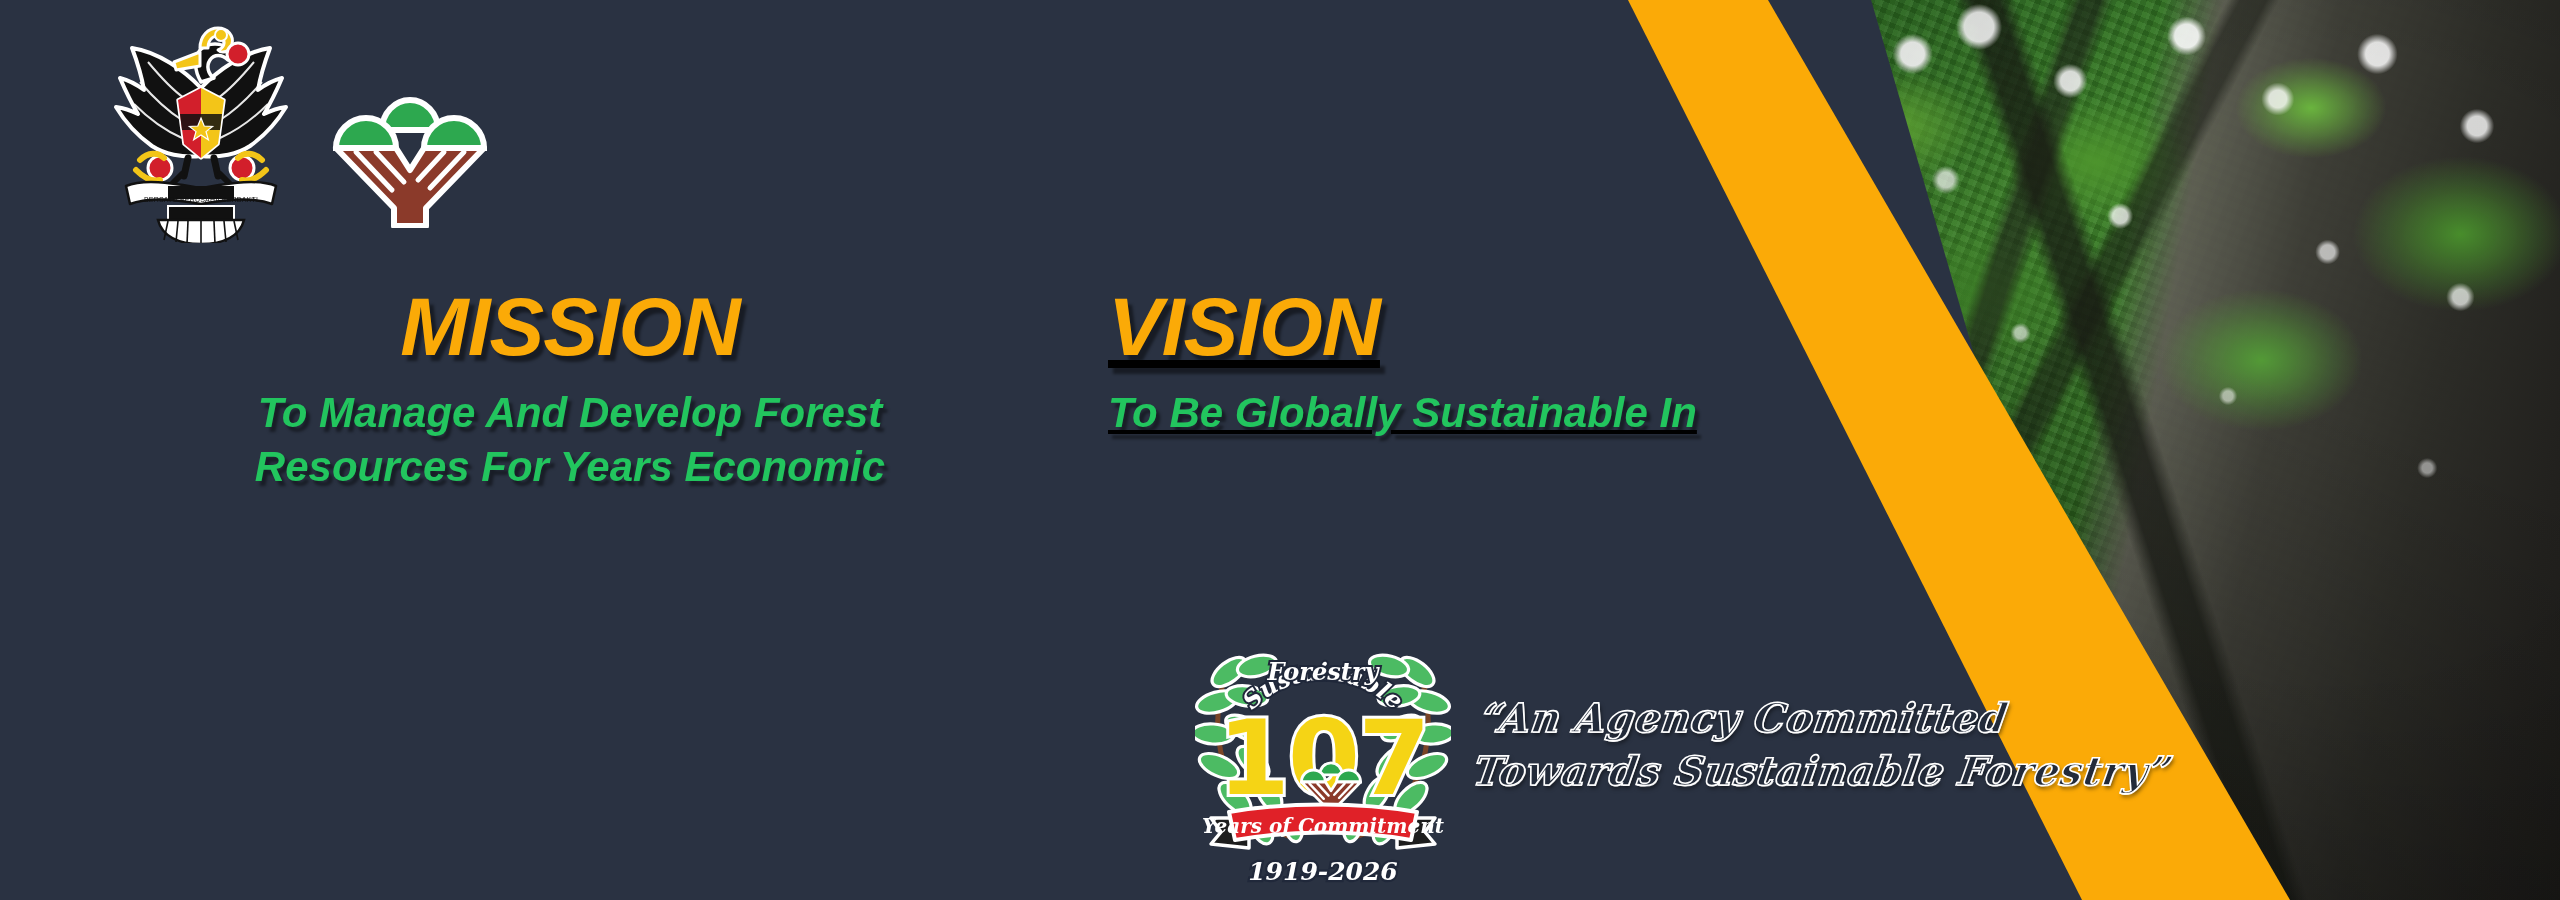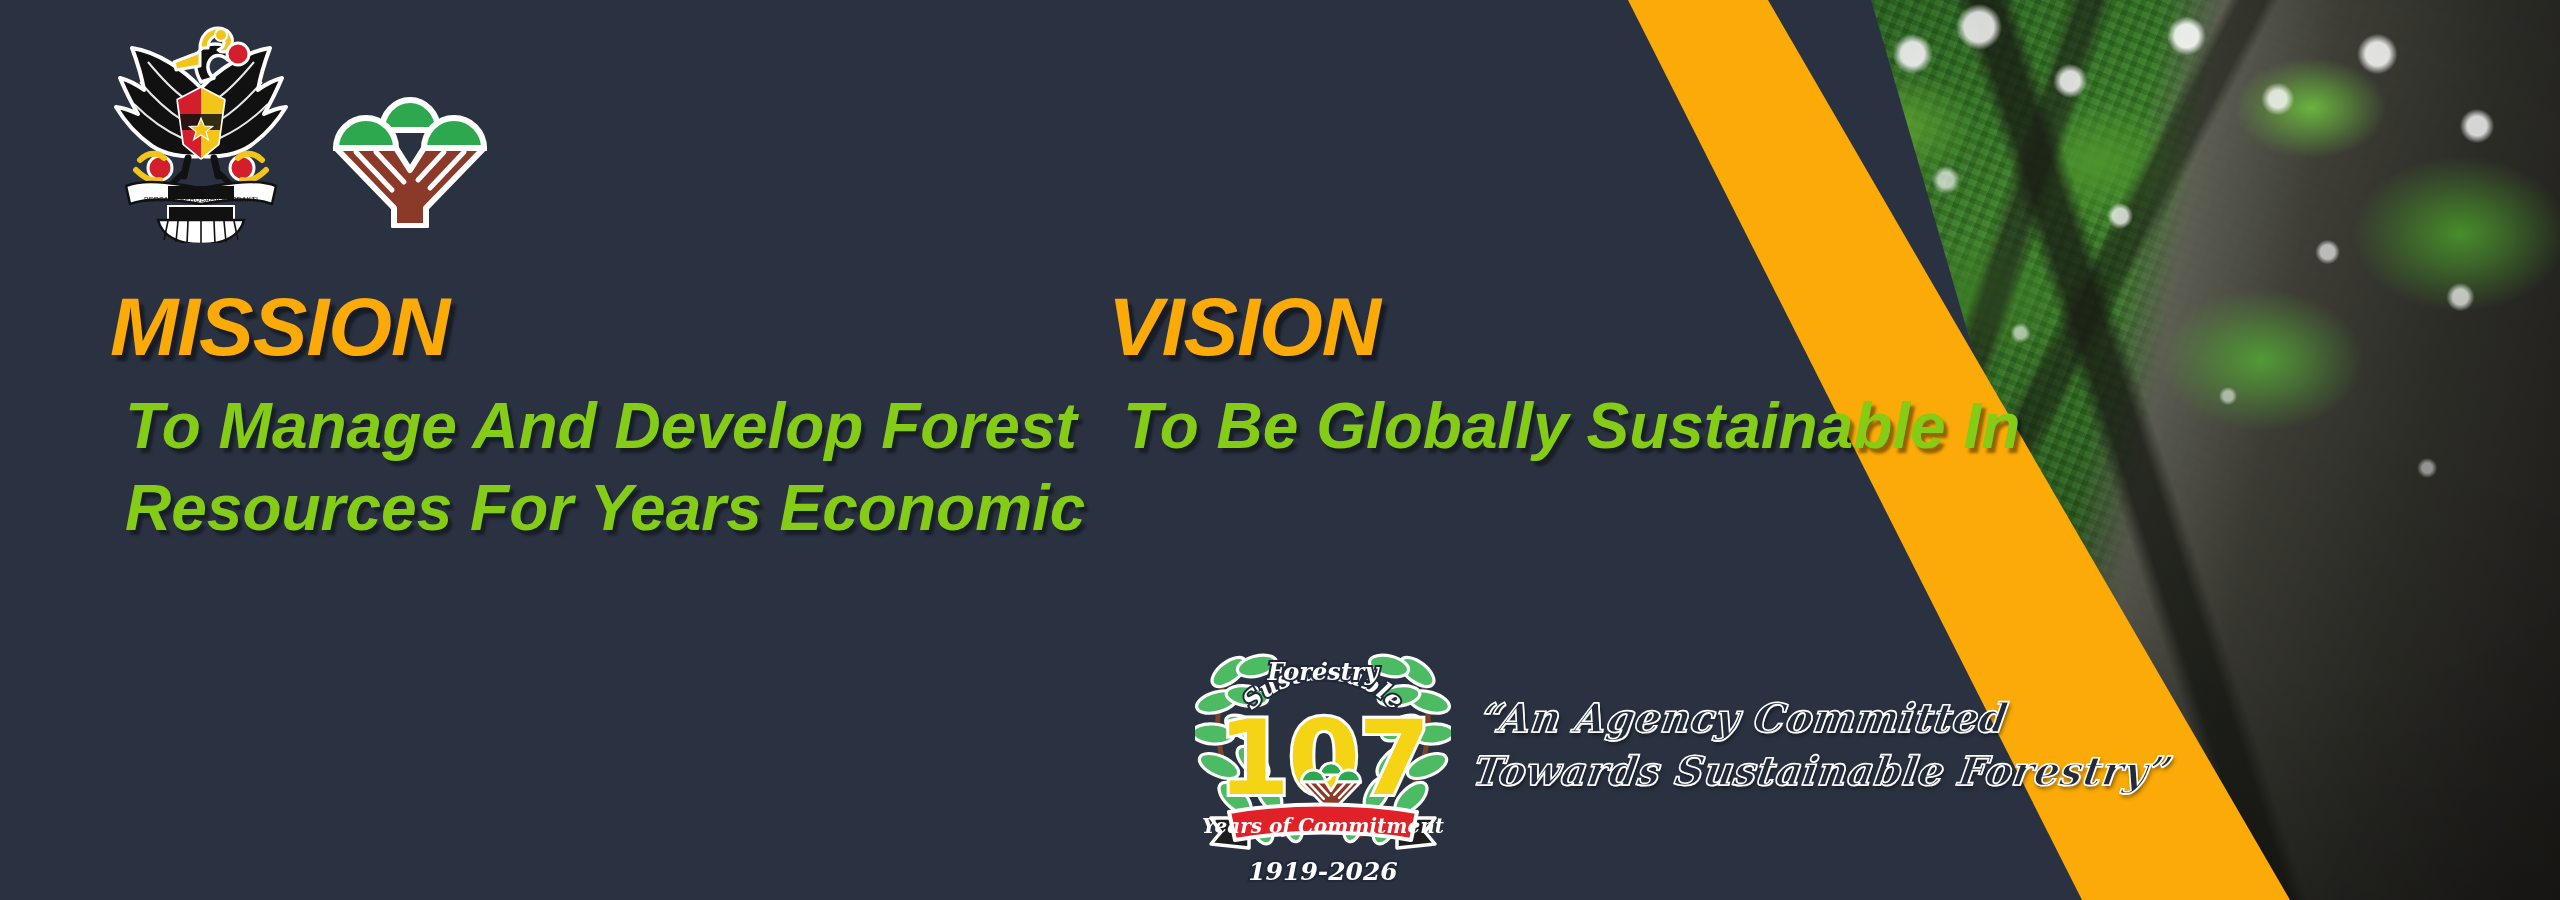--- a/index.html
+++ b/index.html
@@ -104,41 +104,41 @@
     align-items: flex-start;
     gap: 24px;
   }
   .crest { width: 210px; height: 225px; display: block; }
   .treelogo { width: 160px; height: 210px; display: block; }
 
   
   .col {
     position: absolute;
   }
-  .col-mission { left: 110px; top: 286px; width: 920px; }
-  .col-vision  { left: 1108px; top: 286px; width: 980px; }
+  .col-mission { left: 110px; top: 286px; width: 920px; text-align: center; }
+  .col-vision  { left: 1108px; top: 286px; width: 980px; text-decoration: underline; }
 
   .kicker {
     font-size: 82px;
     font-weight: 700;
     font-style: italic;
     color: #fbaa07;
     letter-spacing: -1px;
     line-height: 1;
     margin: 0 0 18px 0;
     text-shadow: 5px 6px 3px rgba(0,0,0,.45);
     white-space: nowrap;
   }
   .statement {
-    font-size: 64px;
+    font-size: 42px;
     font-weight: 700;
     font-style: italic;
-    color: #84cc16;
+    color: #22c55e;
     line-height: 1.28;
-    margin: 15px;
+    margin: 0;
     text-shadow: 4px 5px 3px rgba(0,0,0,.42);
   }
   .statement .ln { display: block; white-space: nowrap; }
 
   
   .emblem {
     position: absolute;
     left: 1195px;
     top: 622px;
     width: 256px;

